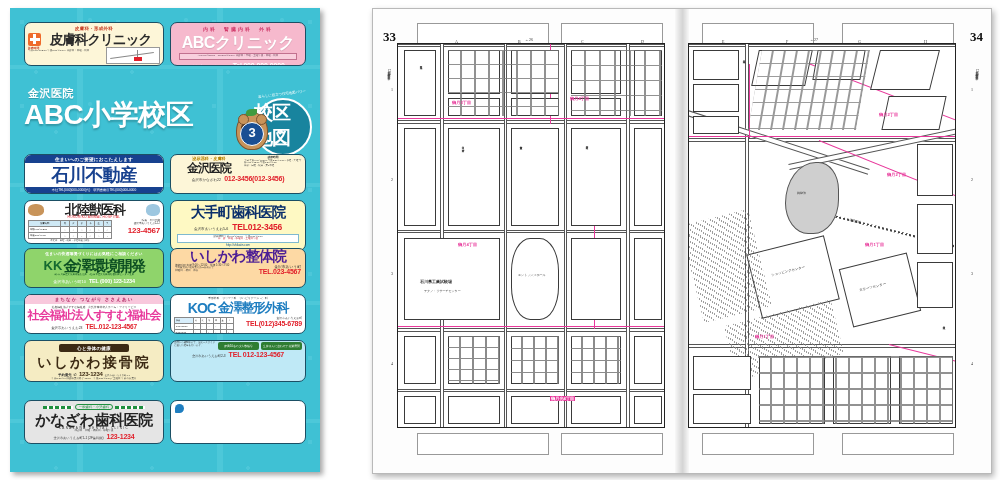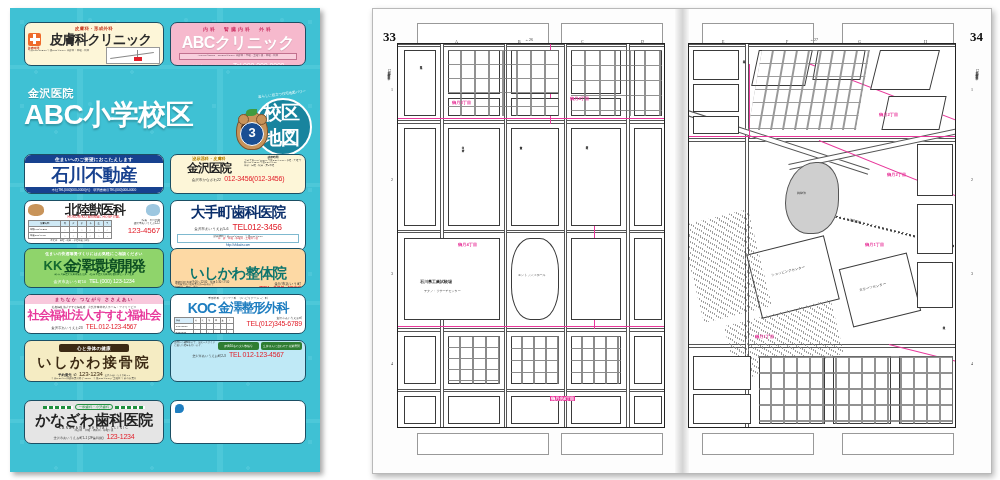--- a/index.html
+++ b/index.html
@@ -22,35 +22,35 @@
       linear-gradient(0deg, transparent 48%, #6fd8e6 48%, #6fd8e6 52%, transparent 52%),
       linear-gradient(90deg, transparent 48%, #6fd8e6 48%, #6fd8e6 52%, transparent 52%);
     background-size:140px 118px;}
 
   .ad{position:absolute;border-radius:7px;border:1.2px solid #1b4f64;overflow:hidden;
       box-sizing:border-box;}
   .ad .hdr{font-size:4.6px;font-weight:bold;text-align:center;letter-spacing:.2px;
       padding:1.5px 0;line-height:1.1;}
   .ad .big{font-weight:bold;text-align:center;line-height:1;}
   .ad .addr{font-size:3.6px;text-align:center;line-height:1.2;}
-  .ad .tel{font-weight:normal;letter-spacing:-.2px;}
+  .ad .tel{font-weight:bold;letter-spacing:-.2px;}
 
   
   #title-block{position:absolute;left:14px;top:78px;width:230px;}
   #city-name{font-size:11px;font-weight:bold;color:#fff;letter-spacing:.5px;
     text-shadow:0 1px 0 rgba(0,0,0,.18);margin-left:4px;}
   #school-name{font-size:28px;font-weight:bold;color:#fff;letter-spacing:-.5px;line-height:1;
     text-shadow:0 2px 2px rgba(0,0,0,.22);}
 
   
   #logo{position:absolute;left:226px;top:84px;width:76px;height:62px;}
   #logo .ring{position:absolute;left:18px;top:6px;width:54px;height:54px;border-radius:50%;
     background:#18849e;border:2.5px solid #fff;}
   #logo .kanji{position:absolute;left:18px;top:6px;width:54px;height:54px;color:#fff;
-    font-weight:bold;font-size:19px;line-height:25px;text-align:center;letter-spacing:-1px;
+    font-weight:bold;font-size:19px;line-height:25px;text-align:left;letter-spacing:-1px;
     padding-top:2px;box-sizing:border-box;}
   #logo .arc{position:absolute;left:16px;top:0px;width:60px;font-size:3.4px;color:#fff;
     text-align:center;transform:rotate(-7deg);white-space:nowrap;}
   #logo .mascot{position:absolute;left:0px;top:20px;width:30px;height:36px;border-radius:50% 50% 45% 45%;
     background:#c8945a;border:1px solid #7a5330;}
   #logo .ear-l,#logo .ear-r{position:absolute;top:1px;width:9px;height:9px;border-radius:50%;
     background:#c8945a;border:1px solid #7a5330;}
   #logo .ear-l{left:1px;} #logo .ear-r{left:19px;}
   #logo .eye-l,#logo .eye-r{position:absolute;top:11px;width:7px;height:8px;border-radius:50%;
     background:#5a3b20;}
@@ -228,21 +228,21 @@
         <div class="tinytxt" style="position:static;font-size:2.3px;text-align:center;">不定休　日曜・祝日・水曜午後は休診</div>
       </div>
       <div style="flex:1;text-align:right;">
         <div class="tinytxt" style="position:static;font-size:2.6px;">院長　石川太郎</div>
         <div class="tinytxt" style="position:static;font-size:2.6px;">金沢市あいうえお2-12</div>
         <div class="tel" style="color:#e1202b;font-size:8px;">123-4567</div>
       </div>
     </div>
   </div>
 
-  <div class="ad" style="left:160px;top:192px;width:136px;height:51px;background:#ffffff;">
+  <div class="ad" style="left:160px;top:192px;width:136px;height:51px;background:#fef9c3;">
     <div class="big" style="font-size:14.5px;color:#0b2f6b;margin-top:4px;letter-spacing:-1px;">大手町歯科医院</div>
     <div style="display:flex;justify-content:center;gap:4px;align-items:baseline;margin-top:2px;">
       <span class="tinytxt" style="position:static;font-size:3.6px;">金沢市あいうえお5-6</span>
       <span class="tel" style="color:#e1202b;font-size:8.5px;">TEL012-3456</span>
     </div>
     <div style="margin:2px 6px 0 6px;background:#fff;border:.5px solid #7fb9cf;padding:1px;">
       <div class="tinytxt" style="position:static;font-size:2.5px;text-align:center;">
         <span>診療時間</span>
         <span>午前9:00〜12:00　午後2:30〜6:00</span>
       </div>
@@ -258,21 +258,21 @@
       <span class="big" style="font-size:15px;color:#0d4f22;letter-spacing:-1.5px;">金澤環境開発</span>
     </div>
     <div class="tinytxt" style="position:static;text-align:center;font-size:2.4px;color:#0d4f22;margin-top:1px;">(財)石川県産業廃棄物協会会員　(社)日本産業廃棄物処理振興センター会員</div>
     <div style="display:flex;justify-content:center;gap:3px;align-items:baseline;margin-top:2px;">
       <span class="tinytxt" style="position:static;font-size:4px;color:#fff;">金沢市あいう町10</span>
       <span class="tel" style="color:#fff;font-size:5.5px;">TEL (000) 123-1234</span>
     </div>
   </div>
 
   <div class="ad" style="left:160px;top:240px;width:136px;height:40px;background:#fdd9a4;">
-    <div class="big" style="font-size:14.5px;color:#0f766e;margin-top:17px;letter-spacing:-1px;">いしかわ整体院</div>
+    <div class="big" style="font-size:14.5px;color:#4c1d95;margin-top:0;letter-spacing:-1px;">いしかわ整体院</div>
     <div style="display:flex;padding:1px 4px 0 4px;">
       <div style="flex:1;">
         <div class="tinytxt" style="position:static;font-size:2.7px;">
           <span>施術時間</span>
           <span>午前 9:00〜12:00　午後 1:30〜7:00</span>
         </div>
         <div class="tinytxt" style="position:static;font-size:2.4px;">予約優先制／最終受付は30分前まで</div>
         <div class="tinytxt" style="position:static;font-size:2.6px;">日曜日・祝日　休み</div>
       </div>
       <div style="width:48px;text-align:right;">

